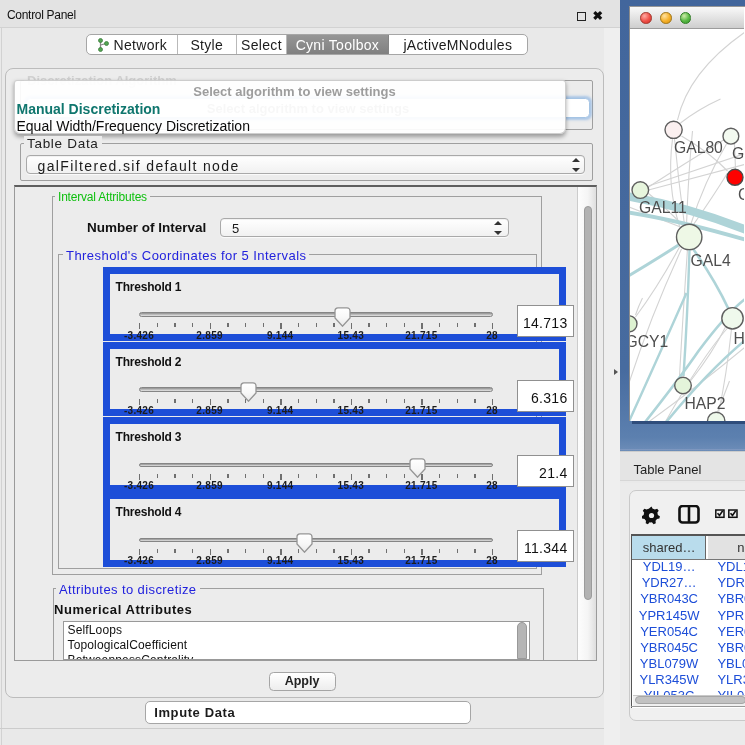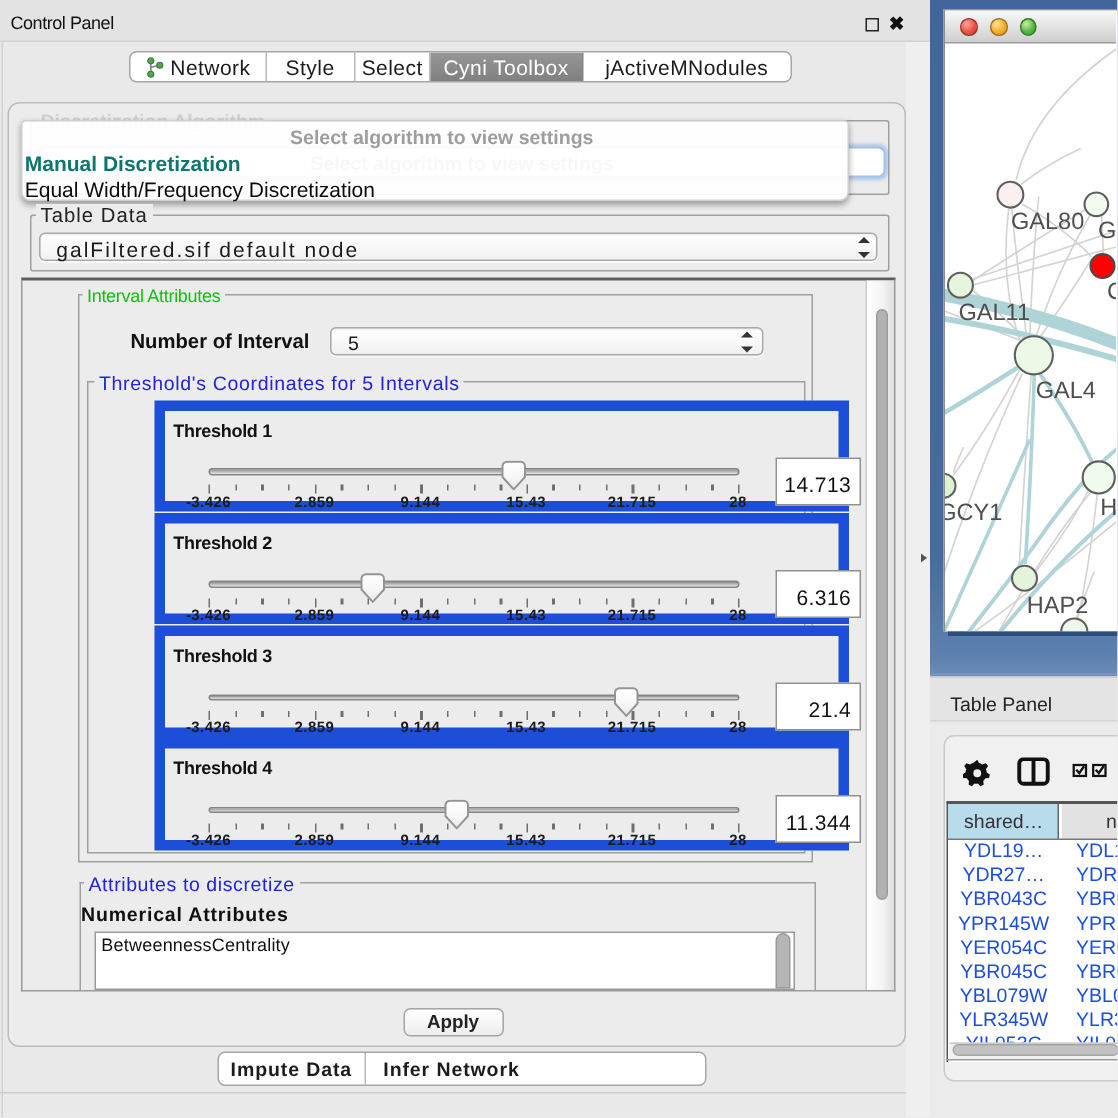--- a/index.html
+++ b/index.html
@@ -332,27 +332,28 @@
       </svg>
       <div class="vbox">
         <span>11.344</span>
       </div>
     </div>
   </div>
 <div class="abs" id="atg"></div>
 <div class="abs gtitle" id="atgt">Attributes to discretize</div>
 <div class="abs" id="numattr">Numerical Attributes</div>
 <div class="abs" id="attrlist">
+    <div>SelfLoops</div>
+    <div>TopologicalCoefficient</div>
     <div>BetweennessCentrality</div>
   </div>
 <div class="abs" id="alsb"></div>
 <div class="abs" id="applybtn">Apply</div>
 <div class="abs seg" id="bottabs">
  <div class="s" style="width:97.5px;font-weight:600;font-size:13px;letter-spacing:0.6px;">Impute Data</div>
- <div class="s" style="width:115px;font-weight:600;font-size:13px;letter-spacing:0.6px;">Infer Network</div>
 </div>
 <div class="abs" id="panelbot"></div>
 <div class="abs" id="divarrow"></div>
 
 <div class="abs" id="mdi"></div>
 <div class="abs" id="mdiline"></div>
 <div class="abs" id="netwin">
  <div class="abs" id="wtitle"></div>
  <div class="abs tl" id="tlr"></div>
  <div class="abs tl" id="tly"></div>

